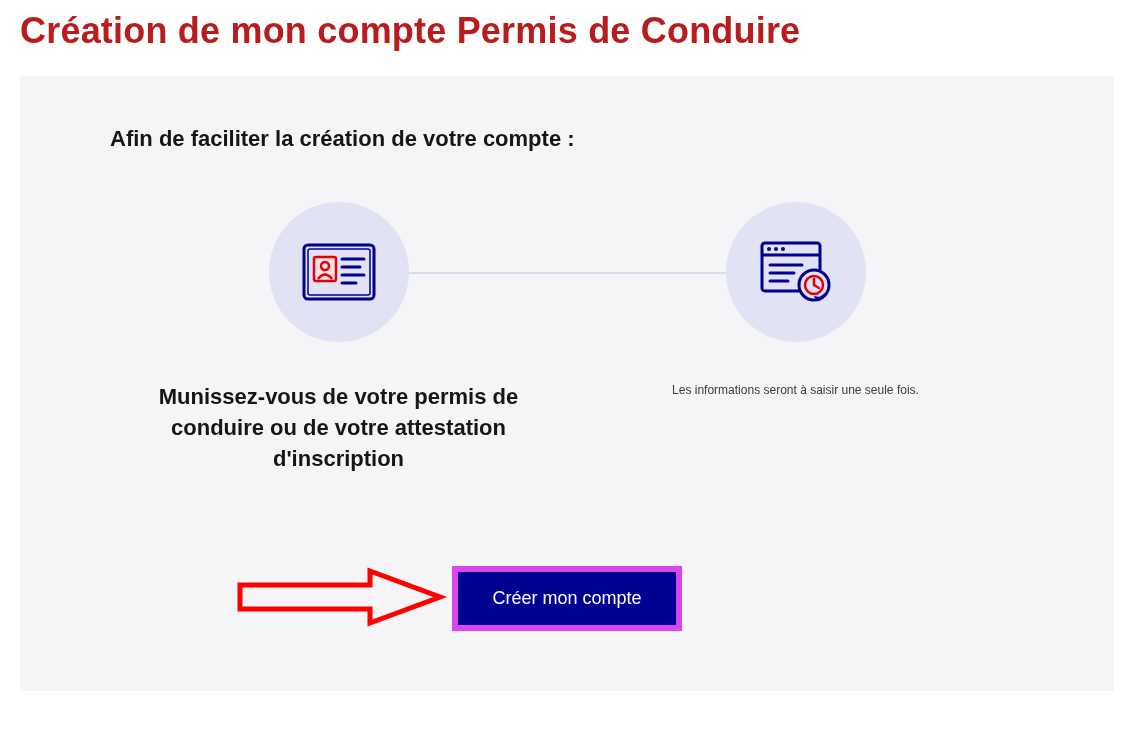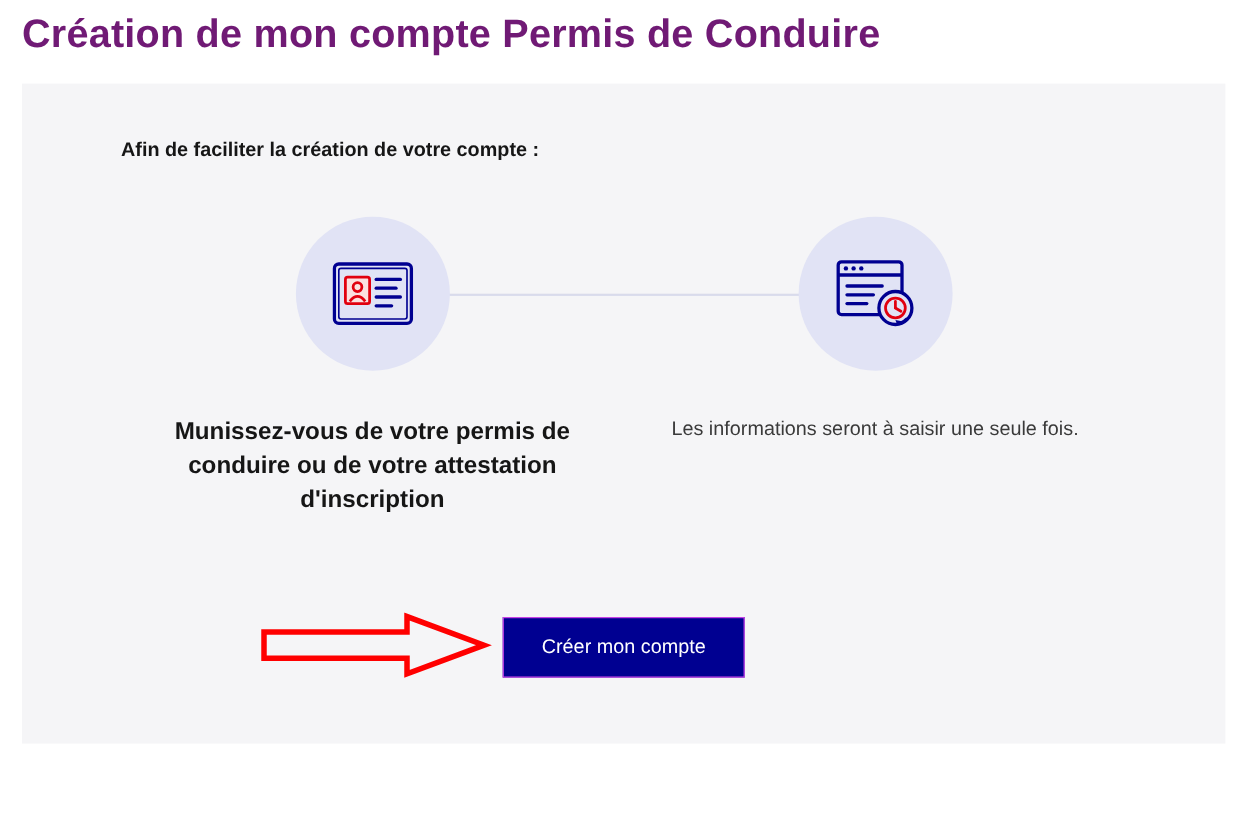--- a/index.html
+++ b/index.html
@@ -7,31 +7,31 @@
     font-family: Arial, Helvetica, sans-serif;
     background: #ffffff;
     width: 1134px;
     height: 754px;
     padding: 10px 20px;
     color: #1e1e1e;
   }
   .page-title {
     font-size: 36px;
     font-weight: 700;
-    color: #701a75;
+    color: #b91c1c;
     margin-bottom: 24px;
     letter-spacing: 0.2px;
   }
   .card {
     background: #f5f5f7;
     padding: 50px 90px 60px 90px;
     position: relative;
   }
   .intro {
-    font-size: 18px;
+    font-size: 22px;
     font-weight: 700;
     color: #161616;
     margin-bottom: 50px;
   }
   .steps-row {
     display: flex;
     justify-content: space-between;
     position: relative;
   }
   .step {
@@ -62,37 +62,37 @@
   .icon-circle svg { position: relative; z-index: 1; }
   .step-title {
     font-size: 22px;
     font-weight: 700;
     color: #161616;
     line-height: 1.4;
     margin-bottom: 22px;
     padding: 0 8px;
   }
   .step-desc {
-    font-size: 18px;
+    font-size: 12px;
     color: #3a3a3a;
     line-height: 1.4;
   }
   .cta-row {
     margin-top: 70px;
     display: flex;
     justify-content: center;
     align-items: center;
     position: relative;
   }
   .cta-button {
     background: #000091;
     color: #ffffff;
     font-size: 18px;
     font-weight: 500;
-    border: 1px solid #d946ef;
+    border: 6px solid #d946ef;
     padding: 16px 34px;
     cursor: pointer;
     font-family: inherit;
   }
   .arrow-annotation {
     position: absolute;
     left: 120px;
     top: 50%;
     transform: translateY(-50%);
   }

